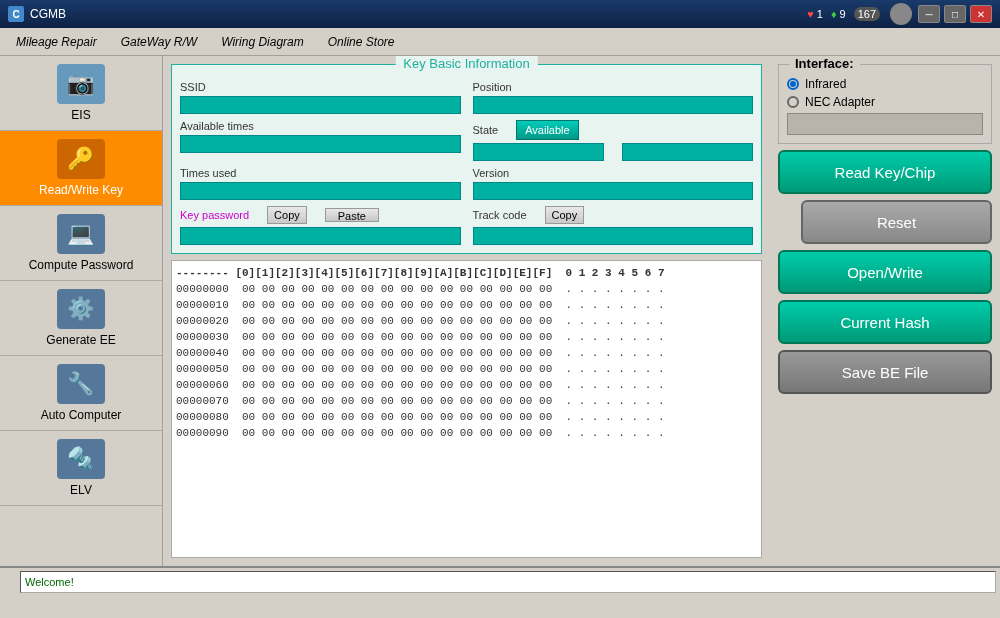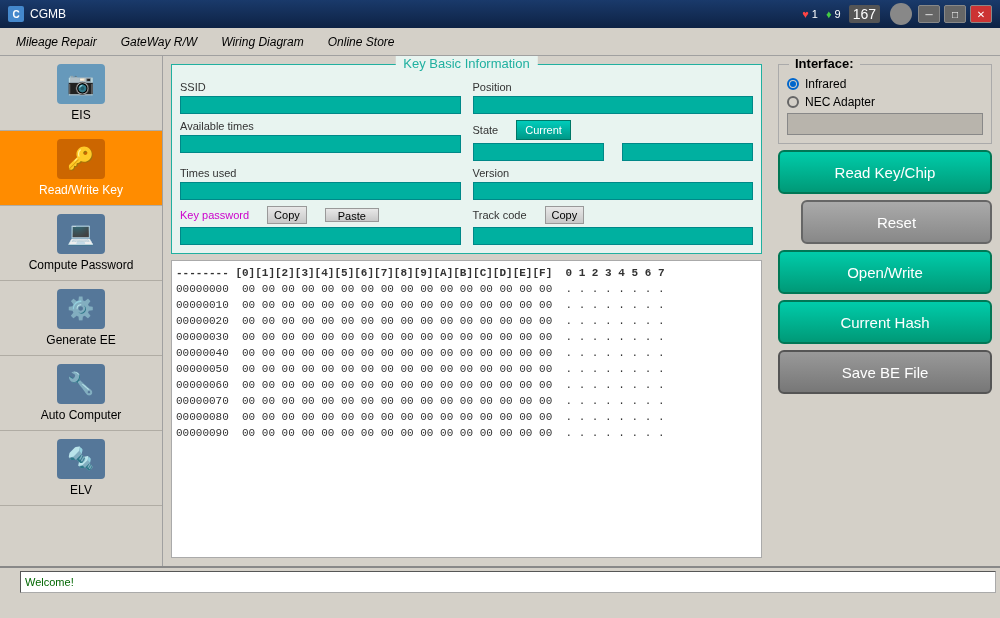--- a/index.html
+++ b/index.html
@@ -13,21 +13,21 @@
       align-items: center;
       padding: 0 8px;
       color: white;
     }
     .title-bar-icon { width: 16px; height: 16px; background: #4488cc; border-radius: 2px; margin-right: 6px; display: flex; align-items: center; justify-content: center; font-size: 10px; font-weight: bold; color: white; }
     .title-bar-title { flex: 1; font-size: 12px; }
     .title-bar-stats { display: flex; align-items: center; gap: 8px; margin-right: 10px; }
     .stat-badge { display: flex; align-items: center; gap: 3px; font-size: 11px; }
     .stat-heart { color: #ff4444; }
     .stat-diamond { color: #44cc44; }
-    .stat-box { background: #555; padding: 1px 4px; border-radius: 2px; font-size: 14px; }
+    .stat-box { background: #555; padding: 1px 4px; border-radius: 7px; font-size: 11px; }
     .title-bar-avatar { width: 22px; height: 22px; border-radius: 50%; background: #888; margin-right: 6px; }
     .title-bar-controls { display: flex; gap: 4px; }
     .title-btn { width: 22px; height: 18px; background: #666; border: 1px solid #888; border-radius: 2px; cursor: pointer; display: flex; align-items: center; justify-content: center; font-size: 10px; color: white; }
     .title-btn.close { background: #cc3333; }
 
     
     .menu-bar {
       background: #d4d0c8;
       height: 28px;
       display: flex;
@@ -333,21 +333,21 @@
         </div>
 
         <div class="field-group">
           <span class="field-label">Available times</span>
           <div class="field-input"></div>
         </div>
 
         <div class="field-group">
           <div class="field-input-row">
             <span class="field-label">State</span>
-            <button class="btn-activate">Current</button>
+            <button class="btn-activate">Available</button>
           </div>
           <div class="field-input-row">
             <div class="field-input-short"></div>
             <div class="field-input-short"></div>
           </div>
         </div>
 
         <div class="field-group">
           <span class="field-label">Times used</span>
           <div class="field-input"></div>

